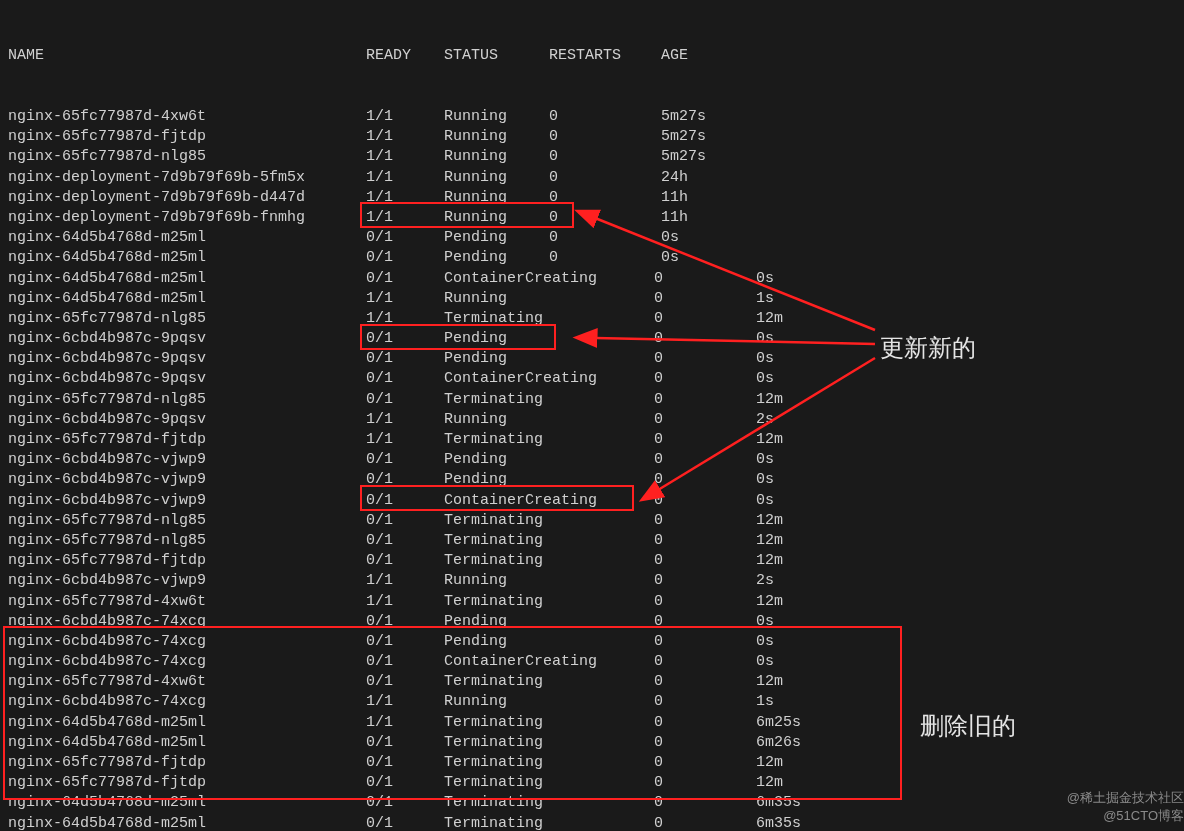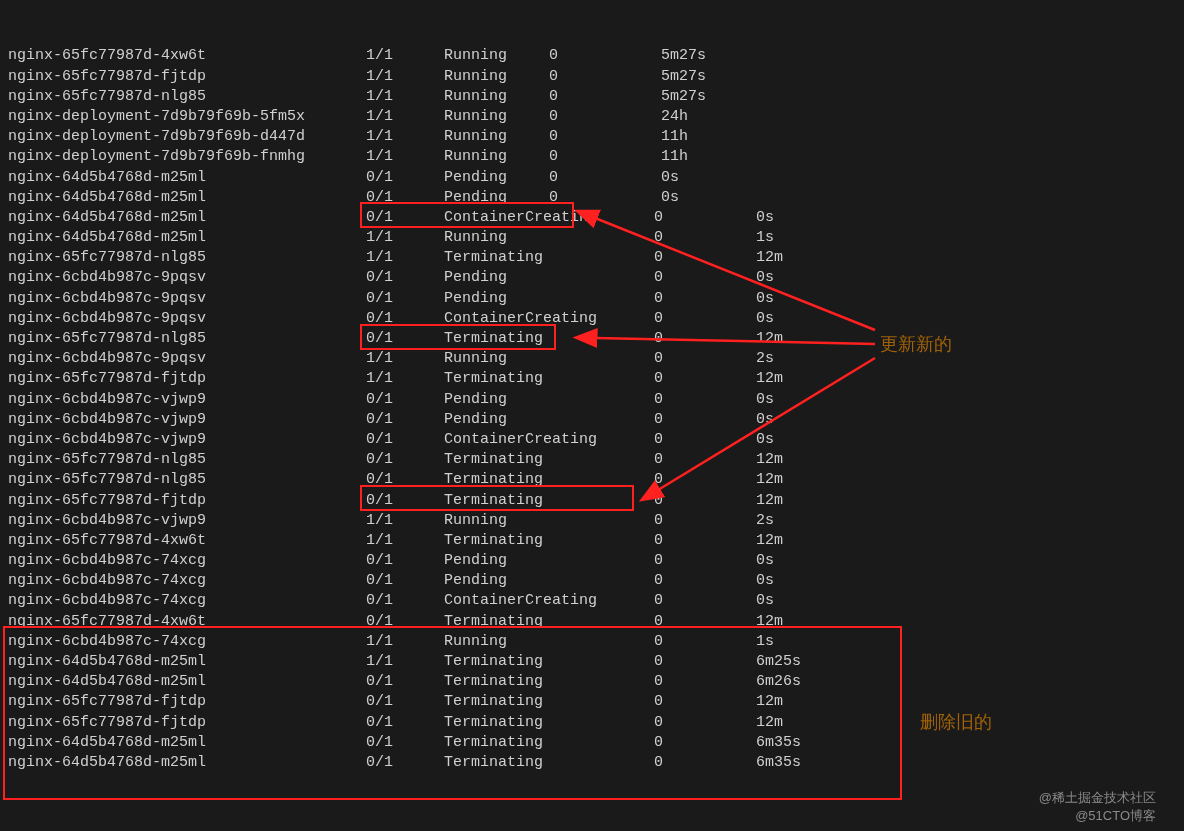--- a/index.html
+++ b/index.html
@@ -27,51 +27,58 @@
   .c-name { width: 358px; }
   .c-ready { width: 78px; }
   .c-status { width: 105px; }
   .c-restarts { width: 112px; }
   .c-age { width: 100px; }
   .c-restarts2 { width: 102px; }
   .c-age2 { width: 100px; }
   .hdr { font-weight: normal; }
   .annotation {
     position: absolute;
-    color: #a16207;
+    color: #e5e5e5;
     font-family: "Microsoft YaHei", sans-serif;
-    font-size: 18px;
+    font-size: 24px;
   }
   .redbox {
     position: absolute;
     border: 2px solid #ff2020;
     pointer-events: none;
   }
   svg.overlay {
     position: absolute;
     top: 0; left: 0;
     width: 1184px;
     height: 831px;
     pointer-events: none;
   }
   .watermark {
     position: absolute;
-    right: 28px;
+    right: 0;
     bottom: 6px;
     text-align: right;
     color: #8a8a8a;
     font-family: "Microsoft YaHei", sans-serif;
     font-size: 13px;
     line-height: 18px;
   }
 </style>
 </head>
 <body>
 
 <div class="terminal">
+  <div class="row hdr">
+    <span class="c-name">NAME</span>
+    <span class="c-ready">READY</span>
+    <span class="c-status">STATUS</span>
+    <span class="c-restarts">RESTARTS</span>
+    <span class="c-age">AGE</span>
+  </div>
   <div id="rows"><div class="row"><span class="c-name">nginx-65fc77987d-4xw6t</span><span class="c-ready">1/1</span><span class="c-status">Running</span><span class="c-restarts">0</span><span class="c-age">5m27s</span></div><div class="row"><span class="c-name">nginx-65fc77987d-fjtdp</span><span class="c-ready">1/1</span><span class="c-status">Running</span><span class="c-restarts">0</span><span class="c-age">5m27s</span></div><div class="row"><span class="c-name">nginx-65fc77987d-nlg85</span><span class="c-ready">1/1</span><span class="c-status">Running</span><span class="c-restarts">0</span><span class="c-age">5m27s</span></div><div class="row"><span class="c-name">nginx-deployment-7d9b79f69b-5fm5x</span><span class="c-ready">1/1</span><span class="c-status">Running</span><span class="c-restarts">0</span><span class="c-age">24h</span></div><div class="row"><span class="c-name">nginx-deployment-7d9b79f69b-d447d</span><span class="c-ready">1/1</span><span class="c-status">Running</span><span class="c-restarts">0</span><span class="c-age">11h</span></div><div class="row"><span class="c-name">nginx-deployment-7d9b79f69b-fnmhg</span><span class="c-ready">1/1</span><span class="c-status">Running</span><span class="c-restarts">0</span><span class="c-age">11h</span></div><div class="row"><span class="c-name">nginx-64d5b4768d-m25ml</span><span class="c-ready">0/1</span><span class="c-status">Pending</span><span class="c-restarts">0</span><span class="c-age">0s</span></div><div class="row"><span class="c-name">nginx-64d5b4768d-m25ml</span><span class="c-ready">0/1</span><span class="c-status">Pending</span><span class="c-restarts">0</span><span class="c-age">0s</span></div><div class="row"><span class="c-name">nginx-64d5b4768d-m25ml</span><span class="c-ready">0/1</span><span style="width: 210px;">ContainerCreating</span><span class="c-restarts2">0</span><span class="c-age2">0s</span></div><div class="row"><span class="c-name">nginx-64d5b4768d-m25ml</span><span class="c-ready">1/1</span><span style="width: 210px;">Running</span><span class="c-restarts2">0</span><span class="c-age2">1s</span></div><div class="row"><span class="c-name">nginx-65fc77987d-nlg85</span><span class="c-ready">1/1</span><span style="width: 210px;">Terminating</span><span class="c-restarts2">0</span><span class="c-age2">12m</span></div><div class="row"><span class="c-name">nginx-6cbd4b987c-9pqsv</span><span class="c-ready">0/1</span><span style="width: 210px;">Pending</span><span class="c-restarts2">0</span><span class="c-age2">0s</span></div><div class="row"><span class="c-name">nginx-6cbd4b987c-9pqsv</span><span class="c-ready">0/1</span><span style="width: 210px;">Pending</span><span class="c-restarts2">0</span><span class="c-age2">0s</span></div><div class="row"><span class="c-name">nginx-6cbd4b987c-9pqsv</span><span class="c-ready">0/1</span><span style="width: 210px;">ContainerCreating</span><span class="c-restarts2">0</span><span class="c-age2">0s</span></div><div class="row"><span class="c-name">nginx-65fc77987d-nlg85</span><span class="c-ready">0/1</span><span style="width: 210px;">Terminating</span><span class="c-restarts2">0</span><span class="c-age2">12m</span></div><div class="row"><span class="c-name">nginx-6cbd4b987c-9pqsv</span><span class="c-ready">1/1</span><span style="width: 210px;">Running</span><span class="c-restarts2">0</span><span class="c-age2">2s</span></div><div class="row"><span class="c-name">nginx-65fc77987d-fjtdp</span><span class="c-ready">1/1</span><span style="width: 210px;">Terminating</span><span class="c-restarts2">0</span><span class="c-age2">12m</span></div><div class="row"><span class="c-name">nginx-6cbd4b987c-vjwp9</span><span class="c-ready">0/1</span><span style="width: 210px;">Pending</span><span class="c-restarts2">0</span><span class="c-age2">0s</span></div><div class="row"><span class="c-name">nginx-6cbd4b987c-vjwp9</span><span class="c-ready">0/1</span><span style="width: 210px;">Pending</span><span class="c-restarts2">0</span><span class="c-age2">0s</span></div><div class="row"><span class="c-name">nginx-6cbd4b987c-vjwp9</span><span class="c-ready">0/1</span><span style="width: 210px;">ContainerCreating</span><span class="c-restarts2">0</span><span class="c-age2">0s</span></div><div class="row"><span class="c-name">nginx-65fc77987d-nlg85</span><span class="c-ready">0/1</span><span style="width: 210px;">Terminating</span><span class="c-restarts2">0</span><span class="c-age2">12m</span></div><div class="row"><span class="c-name">nginx-65fc77987d-nlg85</span><span class="c-ready">0/1</span><span style="width: 210px;">Terminating</span><span class="c-restarts2">0</span><span class="c-age2">12m</span></div><div class="row"><span class="c-name">nginx-65fc77987d-fjtdp</span><span class="c-ready">0/1</span><span style="width: 210px;">Terminating</span><span class="c-restarts2">0</span><span class="c-age2">12m</span></div><div class="row"><span class="c-name">nginx-6cbd4b987c-vjwp9</span><span class="c-ready">1/1</span><span style="width: 210px;">Running</span><span class="c-restarts2">0</span><span class="c-age2">2s</span></div><div class="row"><span class="c-name">nginx-65fc77987d-4xw6t</span><span class="c-ready">1/1</span><span style="width: 210px;">Terminating</span><span class="c-restarts2">0</span><span class="c-age2">12m</span></div><div class="row"><span class="c-name">nginx-6cbd4b987c-74xcg</span><span class="c-ready">0/1</span><span style="width: 210px;">Pending</span><span class="c-restarts2">0</span><span class="c-age2">0s</span></div><div class="row"><span class="c-name">nginx-6cbd4b987c-74xcg</span><span class="c-ready">0/1</span><span style="width: 210px;">Pending</span><span class="c-restarts2">0</span><span class="c-age2">0s</span></div><div class="row"><span class="c-name">nginx-6cbd4b987c-74xcg</span><span class="c-ready">0/1</span><span style="width: 210px;">ContainerCreating</span><span class="c-restarts2">0</span><span class="c-age2">0s</span></div><div class="row"><span class="c-name">nginx-65fc77987d-4xw6t</span><span class="c-ready">0/1</span><span style="width: 210px;">Terminating</span><span class="c-restarts2">0</span><span class="c-age2">12m</span></div><div class="row"><span class="c-name">nginx-6cbd4b987c-74xcg</span><span class="c-ready">1/1</span><span style="width: 210px;">Running</span><span class="c-restarts2">0</span><span class="c-age2">1s</span></div><div class="row"><span class="c-name">nginx-64d5b4768d-m25ml</span><span class="c-ready">1/1</span><span style="width: 210px;">Terminating</span><span class="c-restarts2">0</span><span class="c-age2">6m25s</span></div><div class="row"><span class="c-name">nginx-64d5b4768d-m25ml</span><span class="c-ready">0/1</span><span style="width: 210px;">Terminating</span><span class="c-restarts2">0</span><span class="c-age2">6m26s</span></div><div class="row"><span class="c-name">nginx-65fc77987d-fjtdp</span><span class="c-ready">0/1</span><span style="width: 210px;">Terminating</span><span class="c-restarts2">0</span><span class="c-age2">12m</span></div><div class="row"><span class="c-name">nginx-65fc77987d-fjtdp</span><span class="c-ready">0/1</span><span style="width: 210px;">Terminating</span><span class="c-restarts2">0</span><span class="c-age2">12m</span></div><div class="row"><span class="c-name">nginx-64d5b4768d-m25ml</span><span class="c-ready">0/1</span><span style="width: 210px;">Terminating</span><span class="c-restarts2">0</span><span class="c-age2">6m35s</span></div><div class="row"><span class="c-name">nginx-64d5b4768d-m25ml</span><span class="c-ready">0/1</span><span style="width: 210px;">Terminating</span><span class="c-restarts2">0</span><span class="c-age2">6m35s</span></div></div>
 </div>
 
 <div class="redbox" style="left:360px; top:202px; width:210px; height:22px;"></div>
 <div class="redbox" style="left:360px; top:324px; width:192px; height:22px;"></div>
 <div class="redbox" style="left:360px; top:485px; width:270px; height:22px;"></div>
 <div class="redbox" style="left:3px; top:626px; width:895px; height:170px;"></div>
 
 <div class="annotation" style="left:880px; top:332px;">更新新的</div>
 <div class="annotation" style="left:920px; top:710px;">删除旧的</div>

